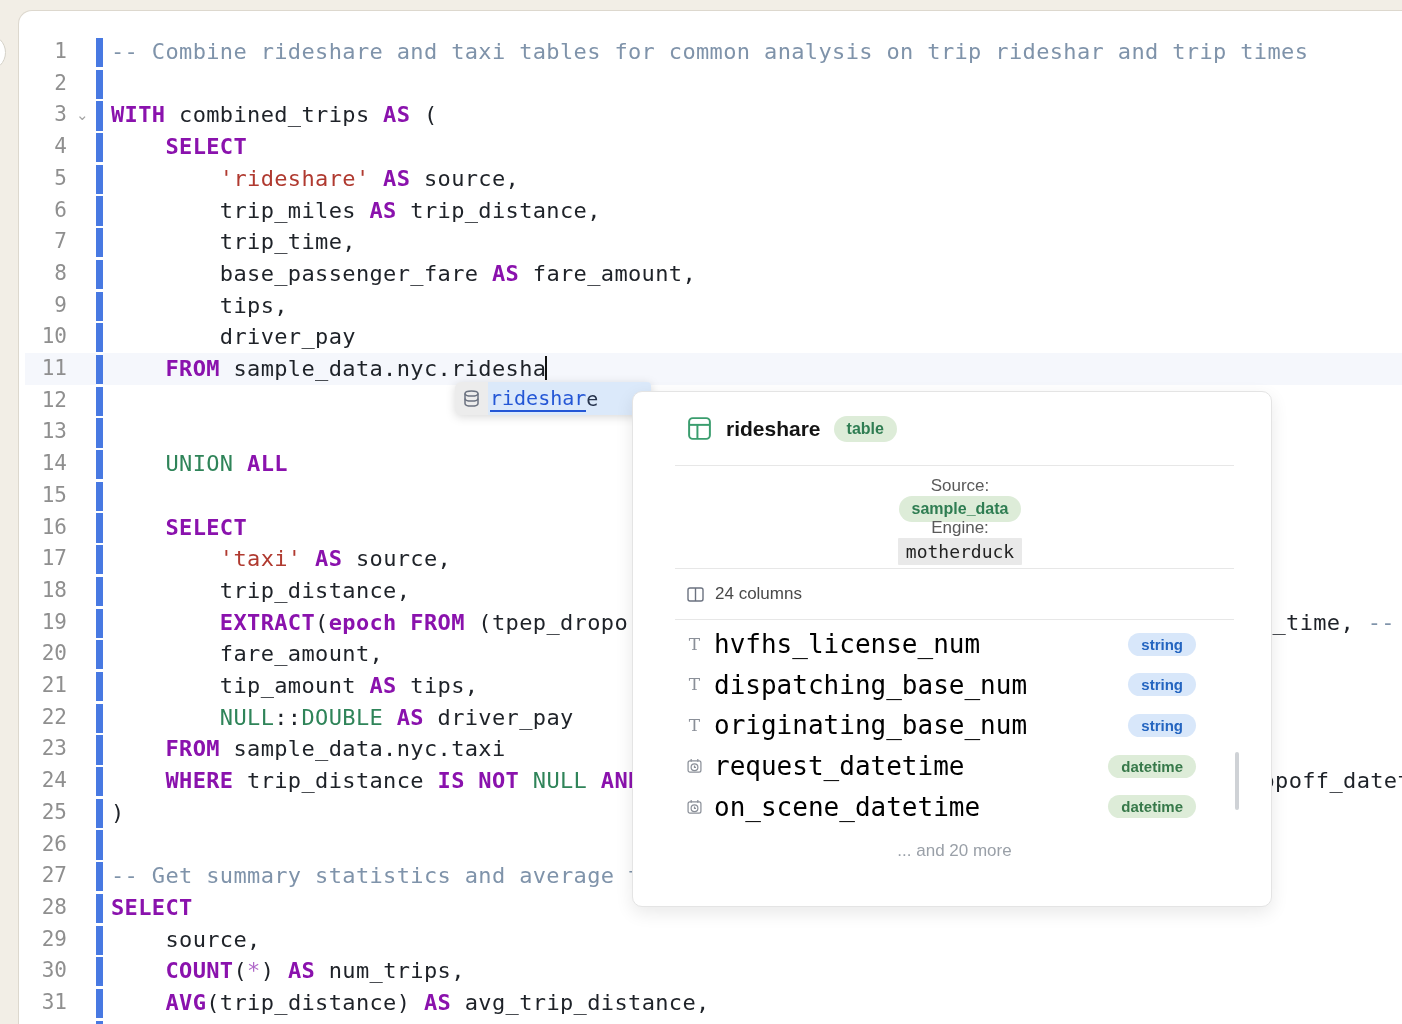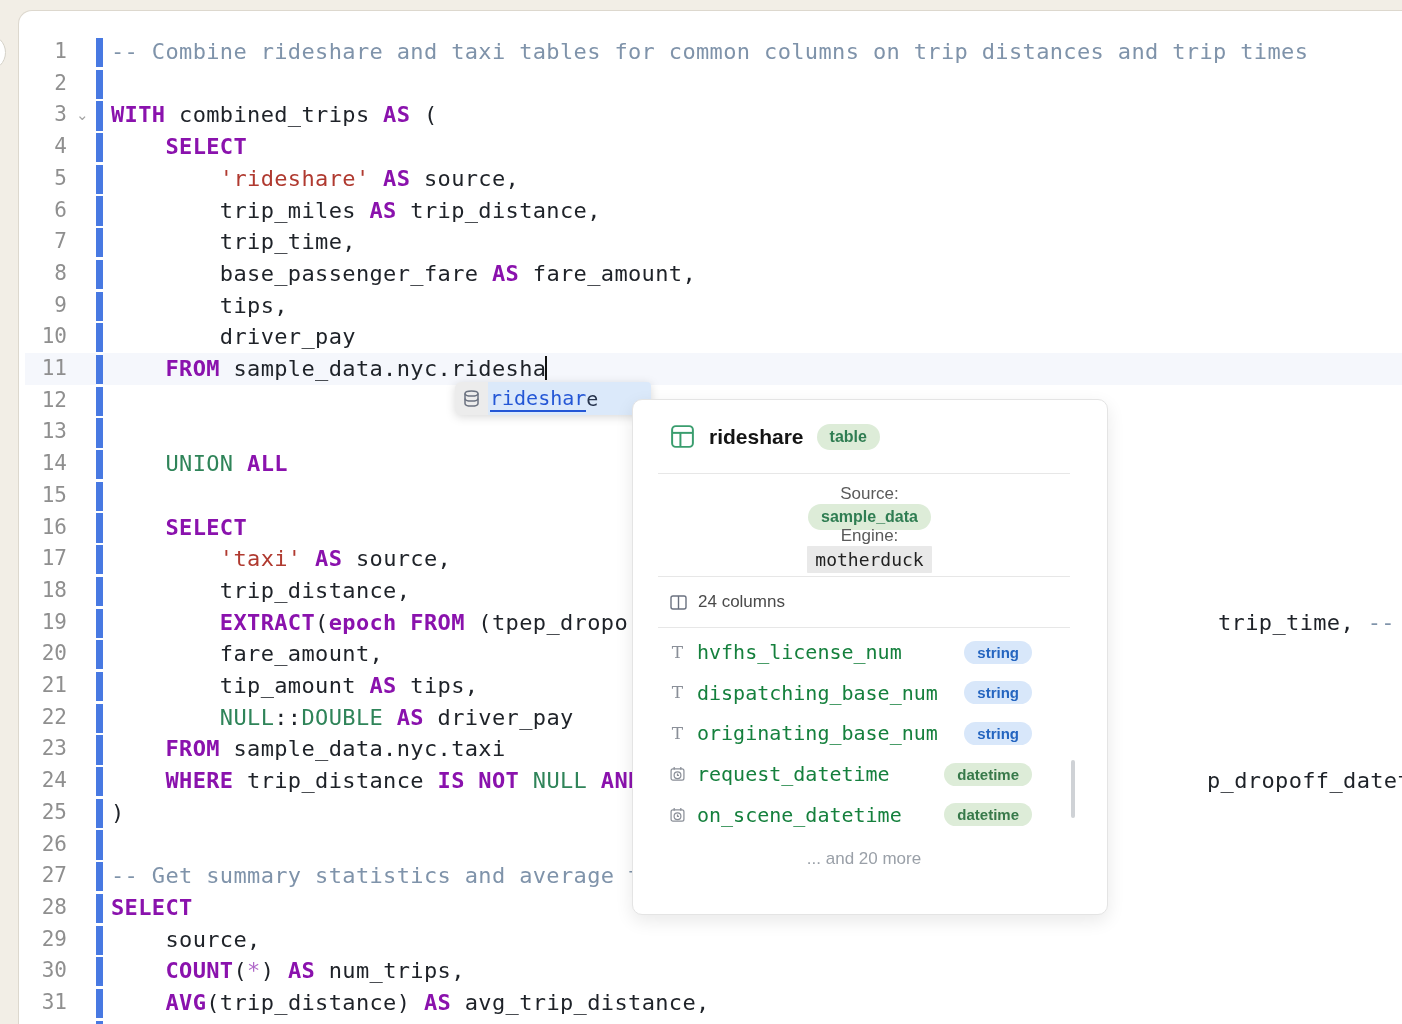--- a/index.html
+++ b/index.html
@@ -41,54 +41,54 @@
   .autocomplete{position:absolute;left:455px;top:382px;height:33px;display:flex;z-index:20;
     filter:drop-shadow(0 2px 5px rgba(0,0,0,.15));}
   .ac-icon-box{width:33px;height:33px;background:#ececec;border-radius:6px 0 0 6px;
     display:flex;align-items:center;justify-content:center;}
   .ac-item{width:163px;height:33px;background:#dbe9fa;border-radius:0 4px 4px 0;
     display:flex;align-items:center;padding-left:2px;font-family:"DejaVu Sans Mono",monospace;font-size:20px;}
   .ac-match{color:var(--link-blue);border-bottom:2px solid var(--link-blue);}
   .ac-rest{color:#27344d;}
 
   
-  .panel{position:absolute;left:632px;top:399px;width:476px;height:516px;background:#fff;
+  .panel{position:absolute;left:632px;top:391px;width:640px;height:516px;background:#fff;
     border:1px solid #e4e4e4;border-radius:10px;box-shadow:0 6px 18px rgba(0,0,0,.09);z-index:30;
-    padding:0 37px 0 25px;}
+    padding:0 37px 0 42px;}
   .panel-header{height:73px;display:flex;align-items:center;gap:13px;padding-left:11px;}
   .panel-title{font-size:21px;font-weight:bold;color:#141414;}
   .divider{border-top:1px solid #e7e7e7;}
   .info-section{padding:10px 0 8px 0;}
   .info-row{height:42px;display:flex;align-items:center;justify-content:space-between;padding-left:11px;flex-direction:column;}
   .info-label{font-size:17px;color:#5a5a5a;}
   .pill{display:inline-block;border-radius:15px;padding:4px 13px;font-size:16px;font-weight:bold;}
   .pill-green{background:var(--badge-green-bg);color:var(--badge-green-text);}
   .chip-gray{display:inline-block;background:var(--badge-gray-bg);color:#222;border-radius:1px;
     padding:3px 8px;font-family:"DejaVu Sans Mono",monospace;font-size:18px;}
   .count-row{height:50px;display:flex;align-items:center;gap:10px;padding-left:11px;
     font-size:17px;color:#4a4a4a;}
   .cols-list{padding:4px 38px 0 11px;}
   .col-row{height:40.6px;display:flex;align-items:center;}
   .col-icon{width:17px;display:flex;justify-content:center;margin-right:11px;}
   .t-glyph{font-family:"DejaVu Serif",serif;font-size:17px;color:var(--icon-gray);line-height:1;}
-  .col-name{flex:1;font-family:"DejaVu Sans Mono",monospace;font-size:20px;color:#15803d;}
+  .col-name{flex:1;font-family:"DejaVu Sans Mono",monospace;font-size:26px;color:#000000;}
   .type-badge{border-radius:13px;padding:3px 13px;font-size:15px;font-weight:bold;}
   .type-string{background:var(--badge-blue-bg);color:var(--badge-blue-text);}
   .type-datetime{background:var(--badge-green-bg);color:#37794a;}
   .more-row{text-align:center;color:#9aa0a8;font-size:17px;margin-top:14px;}
   .panel-scrollbar{position:absolute;right:32px;top:360px;width:4px;height:58px;border-radius:2px;background:#cfd2d6;}
 </style>
 </head>
 <body>
 
 <div class="window">
   <div class="active-line-band" style="top: 342px;"></div>
   <div class="gutter-bar"></div>
   <div style="position:absolute;inset:0;">
-      <div class="code-row" style="top: 25px;"><span class="ln">1</span><span class="code-text"><span class="tk-com">-- Combine rideshare and taxi tables for common columns on trip distances and trip times</span></span></div>
+      <div class="code-row" style="top: 25px;"><span class="ln">1</span><span class="code-text"><span class="tk-com">-- Combine rideshare and taxi tables for common analysis on trip rideshar and trip times</span></span></div>
       <div class="code-row" style="top: 56.7px;"><span class="ln">2</span><span class="code-text"></span></div>
       <div class="code-row" style="top: 88.4px;"><span class="ln">3</span><span class="fold">⌄</span><span class="code-text"><span class="tk-kw">WITH</span><span class="tk-pl"> combined_trips </span><span class="tk-kw">AS</span><span class="tk-pl"> (</span></span></div>
       <div class="code-row" style="top: 120.1px;"><span class="ln">4</span><span class="code-text"><span class="tk-pl">    </span><span class="tk-kw">SELECT</span></span></div>
       <div class="code-row" style="top: 151.8px;"><span class="ln">5</span><span class="code-text"><span class="tk-pl">        </span><span class="tk-str">'rideshare'</span><span class="tk-pl"> </span><span class="tk-kw">AS</span><span class="tk-pl"> source,</span></span></div>
       <div class="code-row" style="top: 183.5px;"><span class="ln">6</span><span class="code-text"><span class="tk-pl">        trip_miles </span><span class="tk-kw">AS</span><span class="tk-pl"> trip_distance,</span></span></div>
       <div class="code-row" style="top: 215.2px;"><span class="ln">7</span><span class="code-text"><span class="tk-pl">        trip_time,</span></span></div>
       <div class="code-row" style="top: 246.9px;"><span class="ln">8</span><span class="code-text"><span class="tk-pl">        base_passenger_fare </span><span class="tk-kw">AS</span><span class="tk-pl"> fare_amount,</span></span></div>
       <div class="code-row" style="top: 278.6px;"><span class="ln">9</span><span class="code-text"><span class="tk-pl">        tips,</span></span></div>
       <div class="code-row" style="top: 310.3px;"><span class="ln">10</span><span class="code-text"><span class="tk-pl">        driver_pay</span></span></div>
       <div class="code-row" style="top: 342px;"><span class="ln">11</span><span class="code-text"><span class="tk-pl">    </span><span class="tk-kw">FROM</span><span class="tk-pl"> sample_data.nyc.ridesha</span><span class="caret"></span></span></div>

